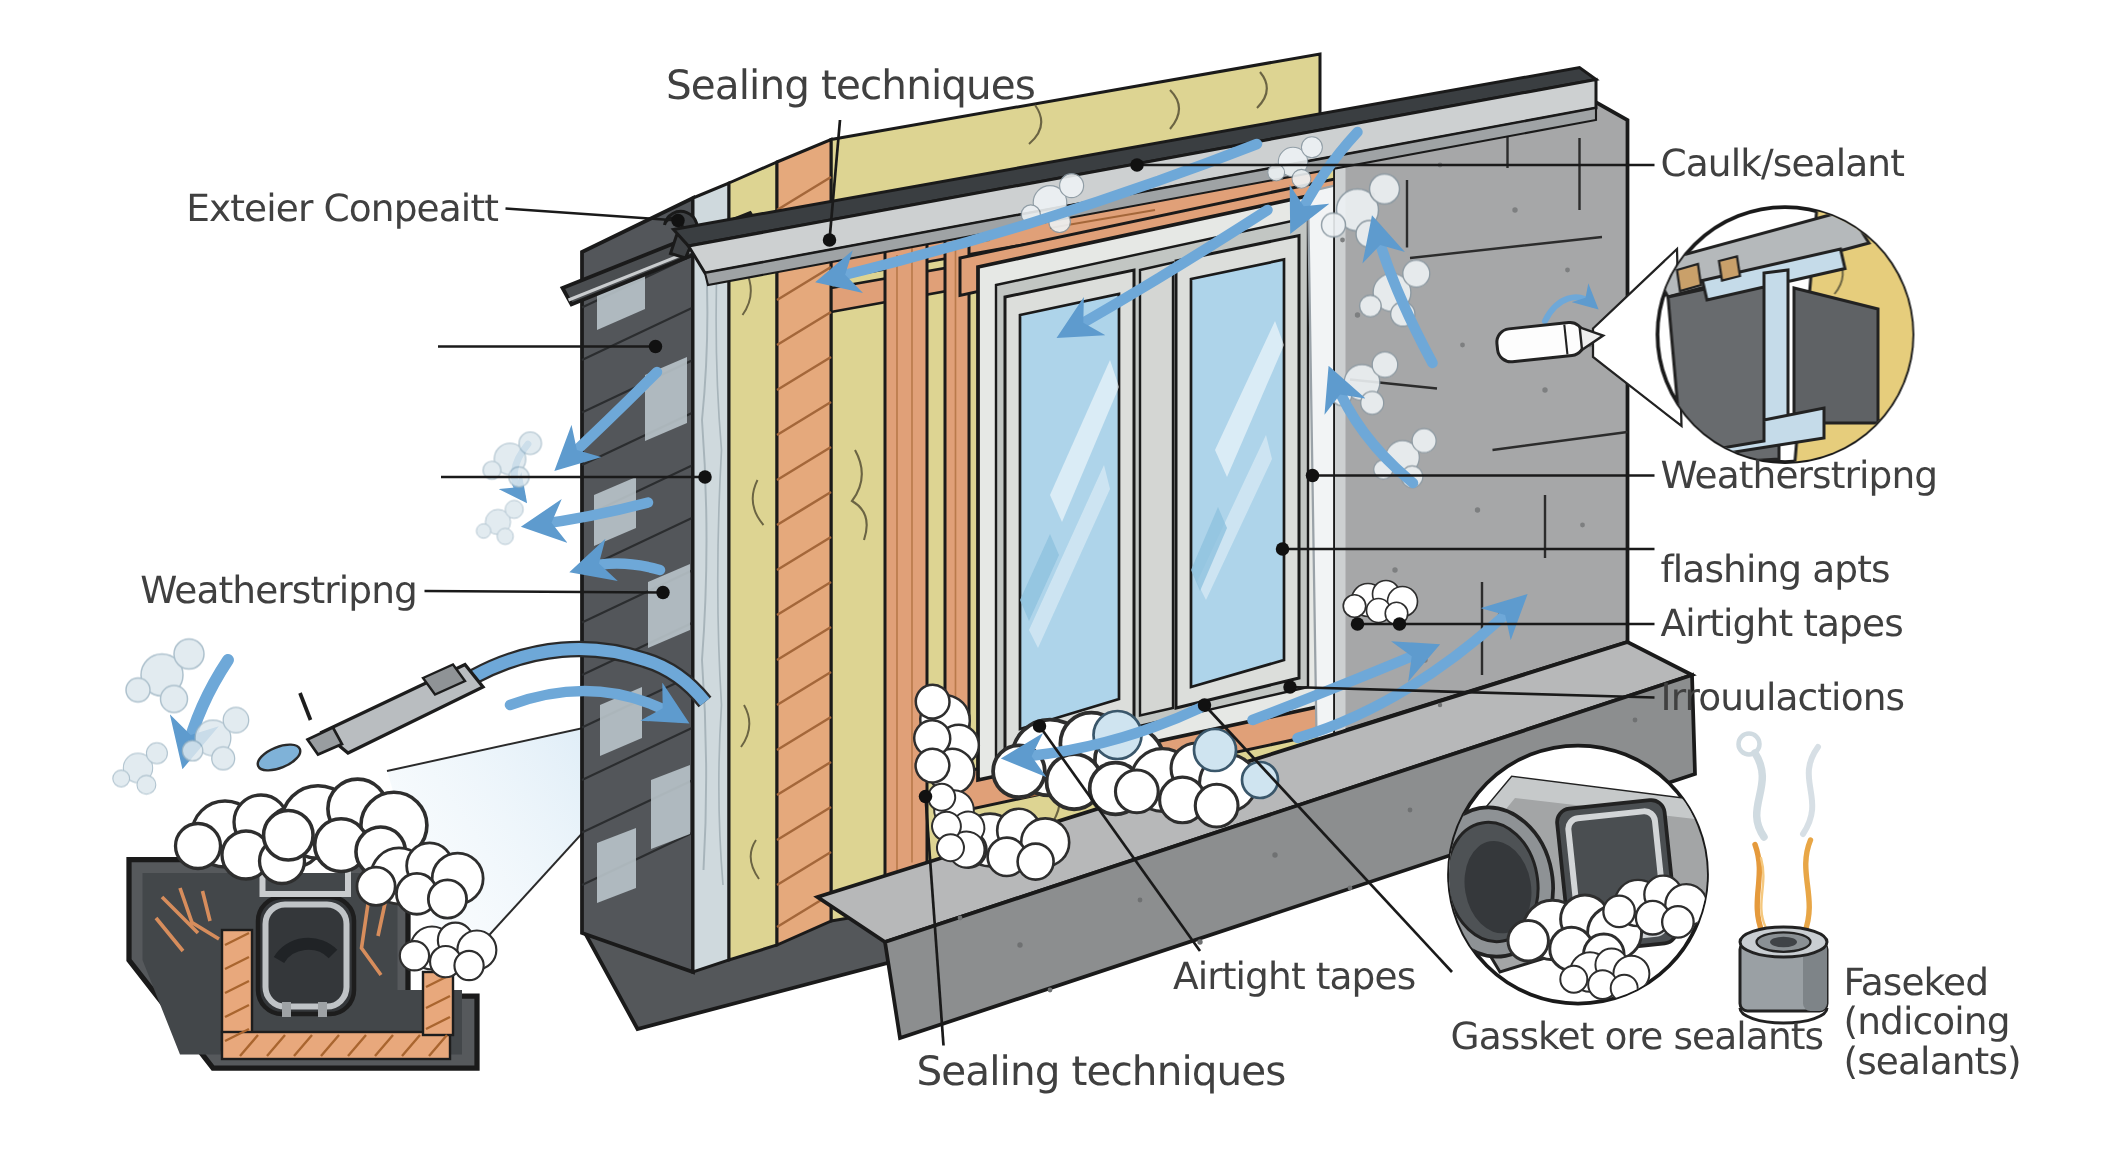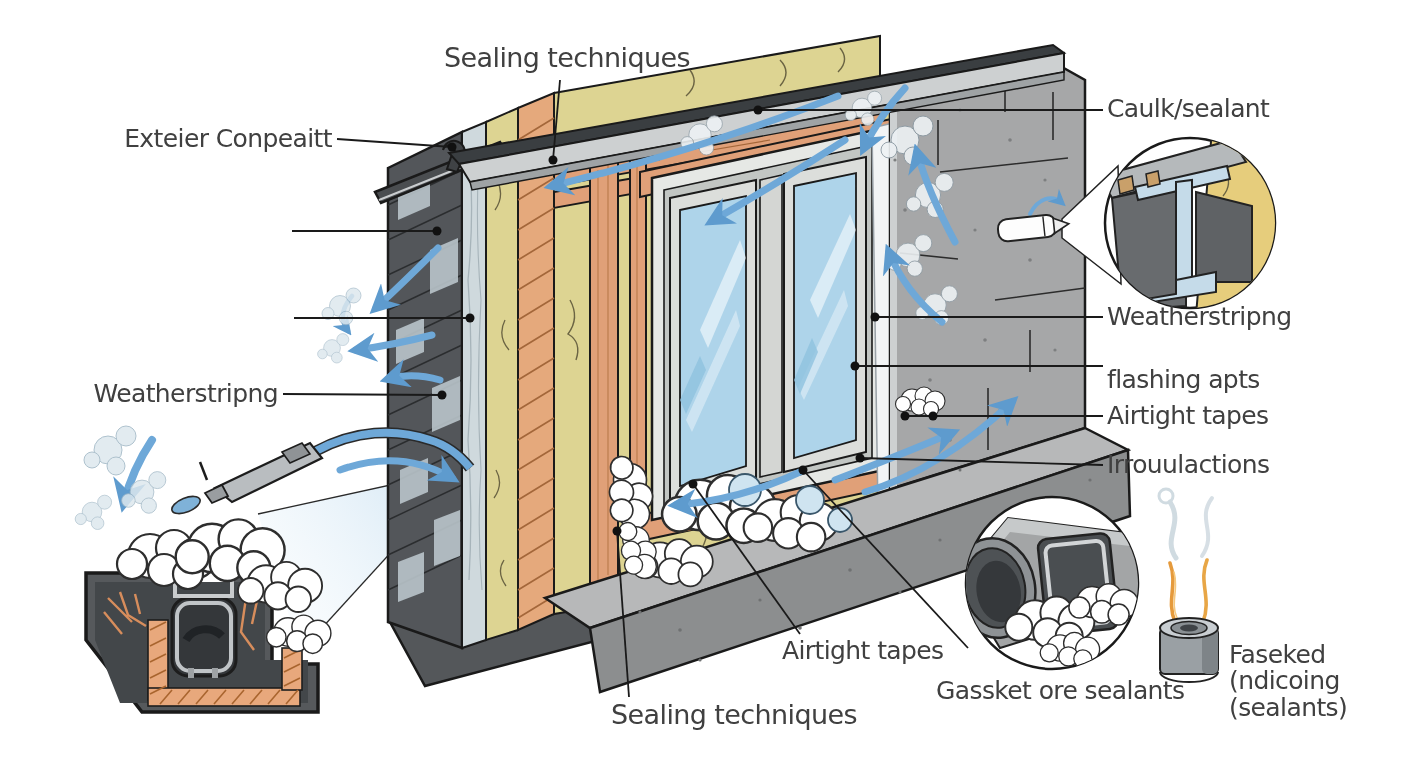--- a/index.html
+++ b/index.html
@@ -15,21 +15,21 @@
   .lbl-wrb{right:1121px;top:217px;}
   .lbl-shething{right:1119px;top:305px;}
   .lbl-weather-left{right:1130px;top:381px;}
   .lbl-caulk{left:1107px;top:96px;}
   .lbl-weather-right{left:1107px;top:304px;}
   .lbl-flashing{left:1107px;top:367px;}
   .lbl-airtight-right{left:1107px;top:403px;}
   .lbl-irrou{left:1107px;top:452px;}
   .lbl-airtight-bottom{left:782px;top:638px;}
   .lbl-sealing-bottom{left:611px;top:701px;}
-  .lbl-gasket{left:936px;top:678px;text-align:center;}
+  .lbl-gasket{left:967px;top:678px;text-align:center;}
   .lbl-smoke{left:1229px;top:614px;margin-top:28px;}
 </style>
 </head>
 <body>
 
 <div class="stage">
 <svg class="art" width="1408" height="768" viewBox="0 0 1408 768">
   <defs>
     <linearGradient id="coneGrad" x1="1" y1="0" x2="0" y2="0.6">
       <stop offset="0" stop-color="#bcd9ee" stop-opacity="0.75"></stop>

